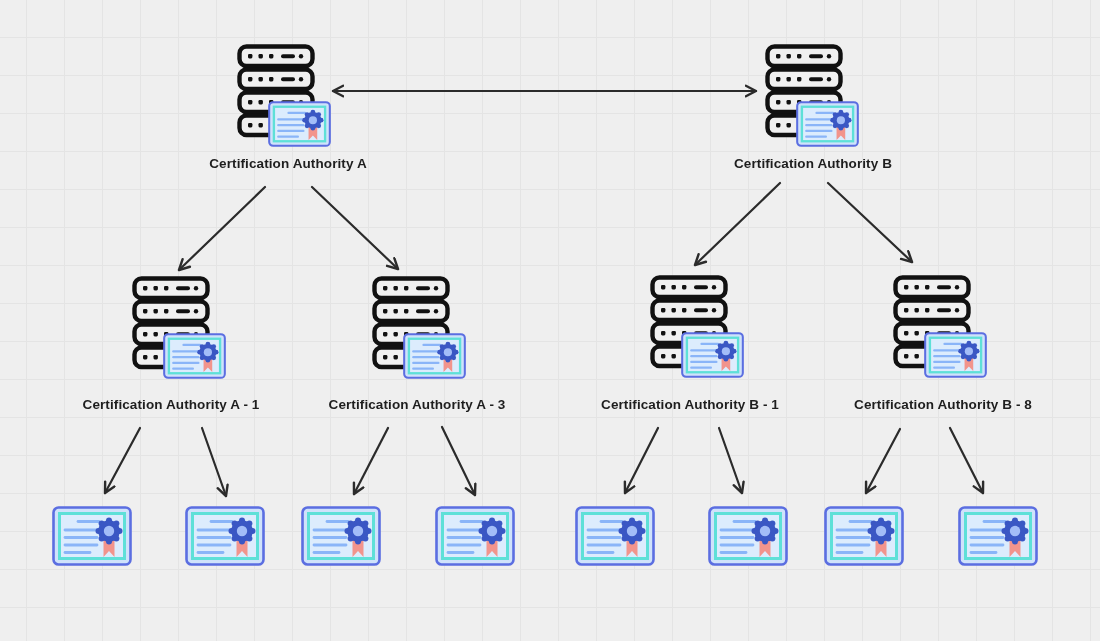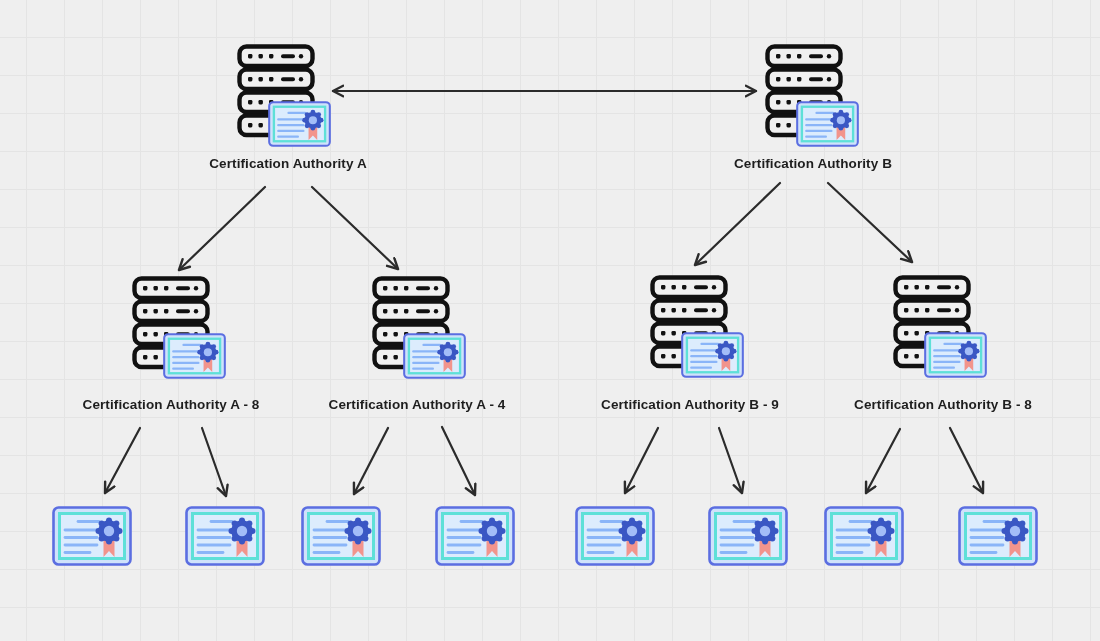--- a/index.html
+++ b/index.html
@@ -154,35 +154,35 @@
     <svg width="94" height="103">
         <use href="#ca-node-icon"></use>
       </svg>
     <div class="node-label" style="left:-69px;top:112px;">Certification Authority A</div>
   </div>
 
   <div class="node" style="left:132px;top:276px;width:94px;height:103px;">
     <svg width="94" height="103">
         <use href="#ca-node-icon"></use>
       </svg>
-    <div class="node-label" style="left:-81px;top:121px;">Certification Authority A - 8</div>
+    <div class="node-label" style="left:-81px;top:121px;">Certification Authority A - 1</div>
   </div>
 
   <div class="node" style="left:372px;top:276px;width:94px;height:103px;">
     <svg width="94" height="103">
         <use href="#ca-node-icon"></use>
       </svg>
-    <div class="node-label" style="left:-75px;top:121px;">Certification Authority A - 4</div>
+    <div class="node-label" style="left:-75px;top:121px;">Certification Authority A - 3</div>
   </div>
 
   <div class="node" style="left:650px;top:275px;width:94px;height:103px;">
     <svg width="94" height="103">
         <use href="#ca-node-icon"></use>
       </svg>
-    <div class="node-label" style="left:-80px;top:122px;">Certification Authority B - 9</div>
+    <div class="node-label" style="left:-80px;top:122px;">Certification Authority B - 1</div>
   </div>
 
   <div class="node" style="left:893px;top:275px;width:94px;height:103px;">
     <svg width="94" height="103">
         <use href="#ca-node-icon"></use>
       </svg>
     <div class="node-label" style="left:-70px;top:122px;">Certification Authority B - 8</div>
   </div>
 
   <div class="node" style="left:52px;top:506px;">

